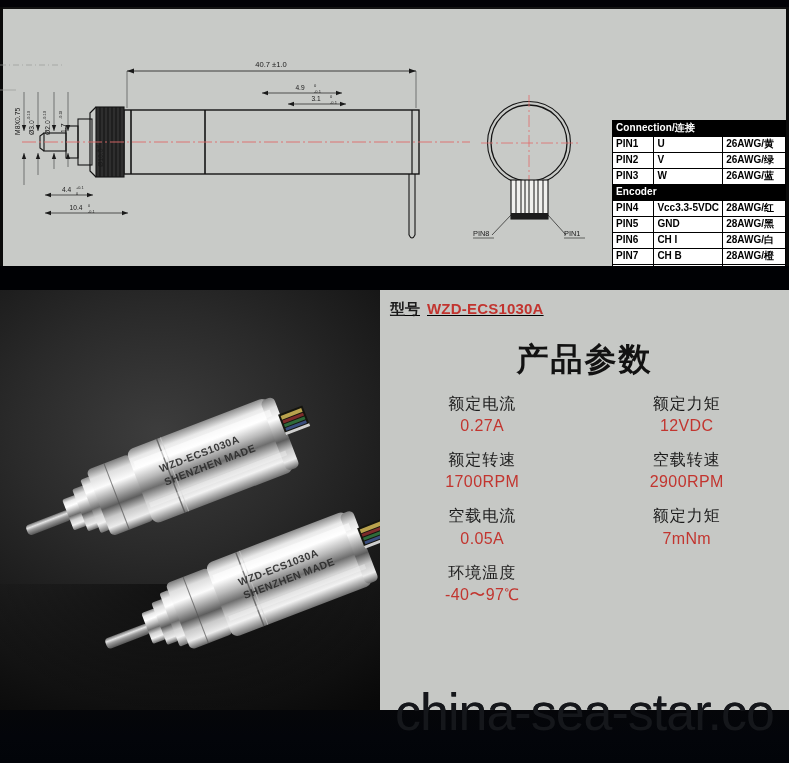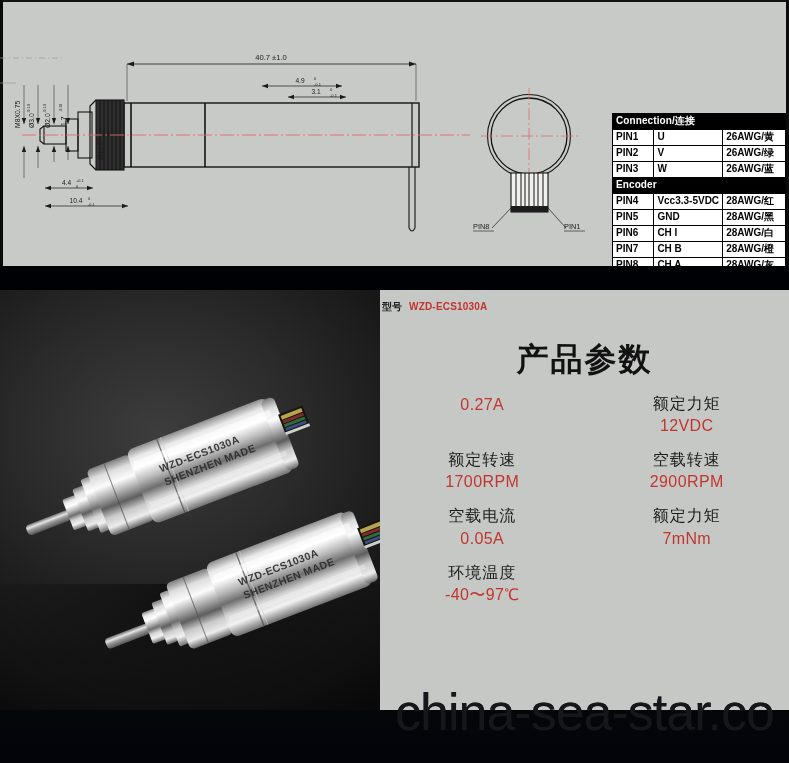--- a/index.html
+++ b/index.html
@@ -20,21 +20,21 @@
     width: 789px;
     height: 763px;
     background: #020206;
     overflow: hidden;
   }
 
   
   #drawing-panel {
     position: absolute;
     left: 0;
-    top: 0;
+    top: 7px;
     width: 789px;
     height: 266px;
     background: #c8cac7;
     overflow: hidden;
   }
   #drawing-panel .edge-left {
     position: absolute;
     left: 0; top: 0; bottom: 0;
     width: 3px;
     background: #0a0a0a;
@@ -120,24 +120,25 @@
     position: absolute;
     left: 380px;
     top: 290px;
     width: 409px;
     height: 420px;
     background: #c6c8c5;
     overflow: hidden;
   }
   #model-line {
     position: absolute;
-    left: 2px;
+    left: 10px;
     top: 10px;
-    font-size: 10px;
+    font-size: 15px;
     white-space: nowrap;
+    text-decoration: underline;
   }
   #model-label {
     color: #1b1b1b;
     font-weight: bold;
     font-family: "DejaVu Sans", "Liberation Sans", sans-serif;
   }
   #model-value {
     color: #c2342f;
     font-weight: bold;
     margin-left: 7px;
@@ -524,20 +525,21 @@
 
     <div id="model-line">
       <span id="model-label">型号</span><span id="model-value">WZD-ECS1030A</span>
     </div>
 
     <div id="specs-title">产品参数</div>
 
     <div id="specs-grid">
 
       <div class="spec-cell">
+        <div class="spec-label">额定电流</div>
         <div class="spec-value">0.27A</div>
       </div>
 
       <div class="spec-cell">
         <div class="spec-label">额定力矩</div>
         <div class="spec-value">12VDC</div>
       </div>
 
       <div class="spec-cell">
         <div class="spec-label">额定转速</div>

